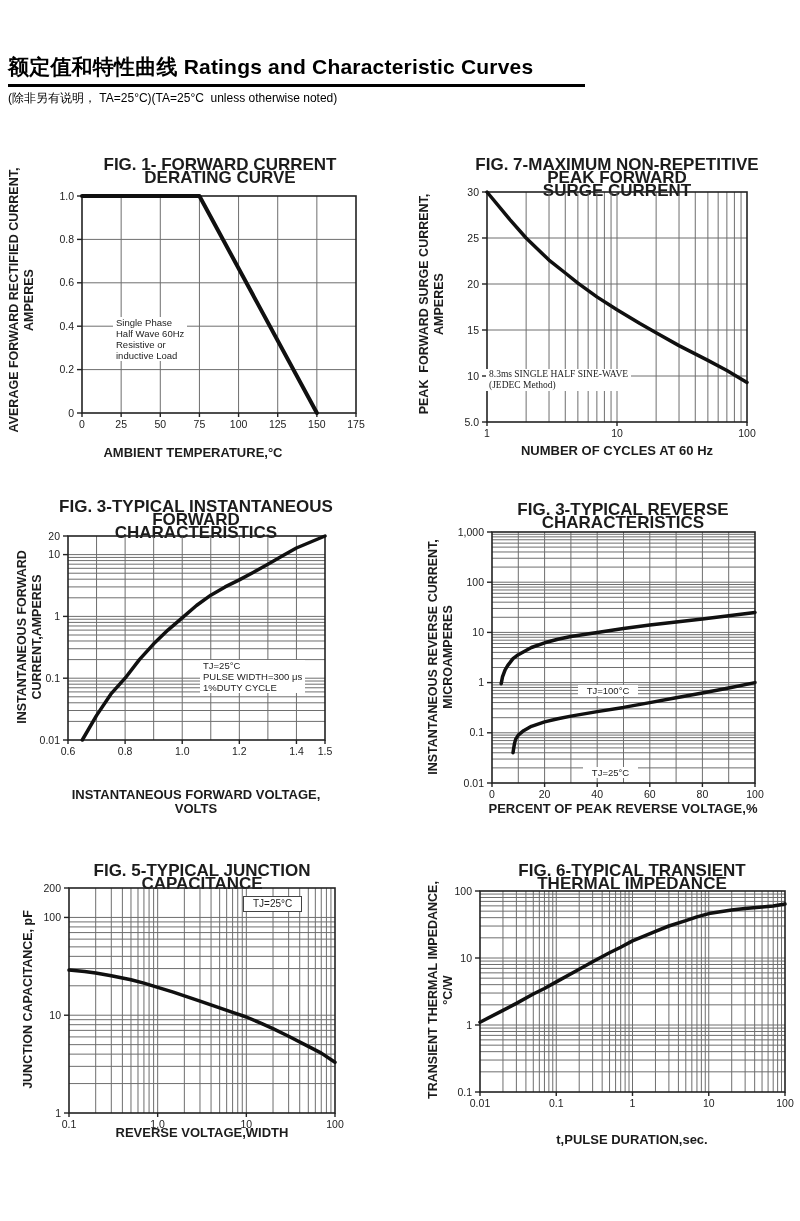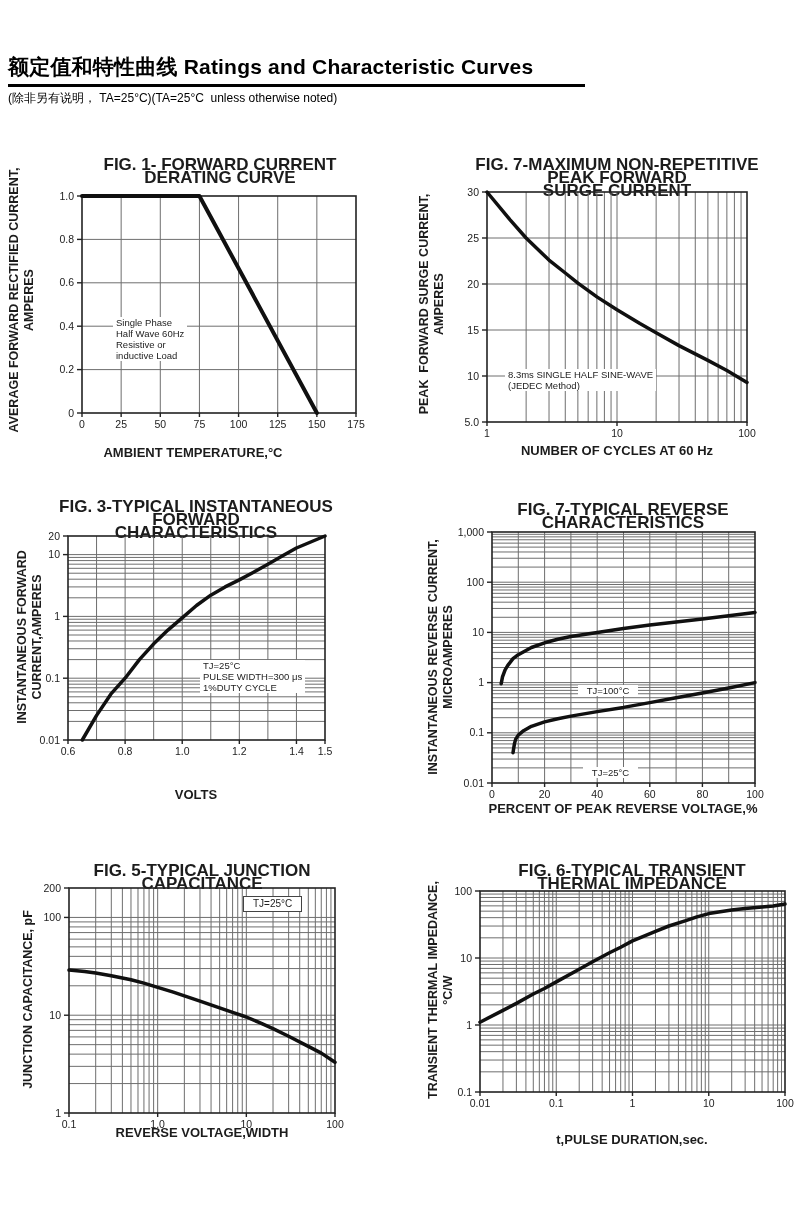--- a/index.html
+++ b/index.html
@@ -129,21 +129,21 @@
       <line x1="45" y1="154" x2="50" y2="154" stroke="#222222" stroke-width="1.4"></line>
       <text x="42" y="157.5" text-anchor="end">15</text>
       <line x1="45" y1="108" x2="50" y2="108" stroke="#222222" stroke-width="1.4"></line>
       <text x="42" y="111.5" text-anchor="end">20</text>
       <line x1="45" y1="62" x2="50" y2="62" stroke="#222222" stroke-width="1.4"></line>
       <text x="42" y="65.5" text-anchor="end">25</text>
       <line x1="45" y1="16" x2="50" y2="16" stroke="#222222" stroke-width="1.4"></line>
       <text x="42" y="19.5" text-anchor="end">30</text>
       <polyline points="50.0,16.0 72.9,43.6 89.1,62.0 112.0,84.1 128.3,97.0 140.9,107.1 159.9,120.9 180.0,133.8 202.9,147.6 219.1,156.8 242.0,169.6 270.9,184.4 289.9,194.5 310.0,206.4" fill="none" stroke="#101010" stroke-width="3.5" stroke-linejoin="round" stroke-linecap="round"></polyline>
     </svg>
-  <div class="ann" style="left:505px;top:369px;">8.3ms SINGLE HALF SINE-WAVE
+  <div class="ann" style="left:486px;top:369px;font-family:Liberation Serif, serif;">8.3ms SINGLE HALF SINE-WAVE
 (JEDEC Method)</div>
   <div class="axis-x" style="left:467px;top:444px;width:300px;">
     <div>NUMBER OF CYCLES AT 60 Hz</div>
   </div>
 
   <div class="fig-title" style="left:46px;top:500px;width:300px;">
     <div>FIG. 3-TYPICAL INSTANTANEOUS FORWARD</div>
     <div>CHARACTERISTICS</div>
   </div>
   <div class="axis-y" style="left:-120px;top:622px;width:300px;">
@@ -208,25 +208,26 @@
       <line x1="45" y1="34.60332053817038" x2="50" y2="34.60332053817038" stroke="#222222" stroke-width="1.4"></line>
       <text x="42" y="38.10332053817038" text-anchor="end">10</text>
       <line x1="45" y1="16" x2="50" y2="16" stroke="#222222" stroke-width="1.4"></line>
       <text x="42" y="19.5" text-anchor="end">20</text>
       <polyline points="64.3,220.0 78.6,195.4 92.8,174.2 107.1,158.2 121.4,139.6 135.7,123.8 149.9,110.1 164.2,97.8 178.5,85.5 192.8,75.2 207.1,66.9 221.3,59.9 235.6,52.2 249.9,44.2 264.2,36.0 278.4,28.0 292.7,22.0 307.0,16.0" fill="none" stroke="#101010" stroke-width="3.5" stroke-linejoin="round" stroke-linecap="round"></polyline>
     </svg>
   <div class="ann" style="left:200px;top:660px;">TJ=25°C
 PULSE WIDTH=300 μs
 1%DUTY CYCLE</div>
   <div class="axis-x" style="left:46px;top:788px;width:300px;">
+    <div>INSTANTANEOUS FORWARD VOLTAGE,</div>
     <div>VOLTS</div>
   </div>
 
   <div class="fig-title" style="left:473px;top:503px;width:300px;">
-    <div>FIG. 7-TYPICAL REVERSE CHARACTERISTICS</div>
+    <div>FIG. 3-TYPICAL REVERSE CHARACTERISTICS</div>
   </div>
   <div class="axis-y" style="left:276px;top:642px;width:330px;">
     <div>INSTANTANEOUS REVERSE CURRENT,</div>
     <div>MICROAMPERES</div>
   </div>
   <svg class="plot" style="left:442px;top:516px;" width="347" height="297">
       <line x1="76.3" y1="16" x2="76.3" y2="267" stroke="#6e6e6e" stroke-width="1"></line>
       <line x1="102.6" y1="16" x2="102.6" y2="267" stroke="#6e6e6e" stroke-width="1"></line>
       <line x1="128.89999999999998" y1="16" x2="128.89999999999998" y2="267" stroke="#6e6e6e" stroke-width="1"></line>
       <line x1="155.2" y1="16" x2="155.2" y2="267" stroke="#6e6e6e" stroke-width="1"></line>

